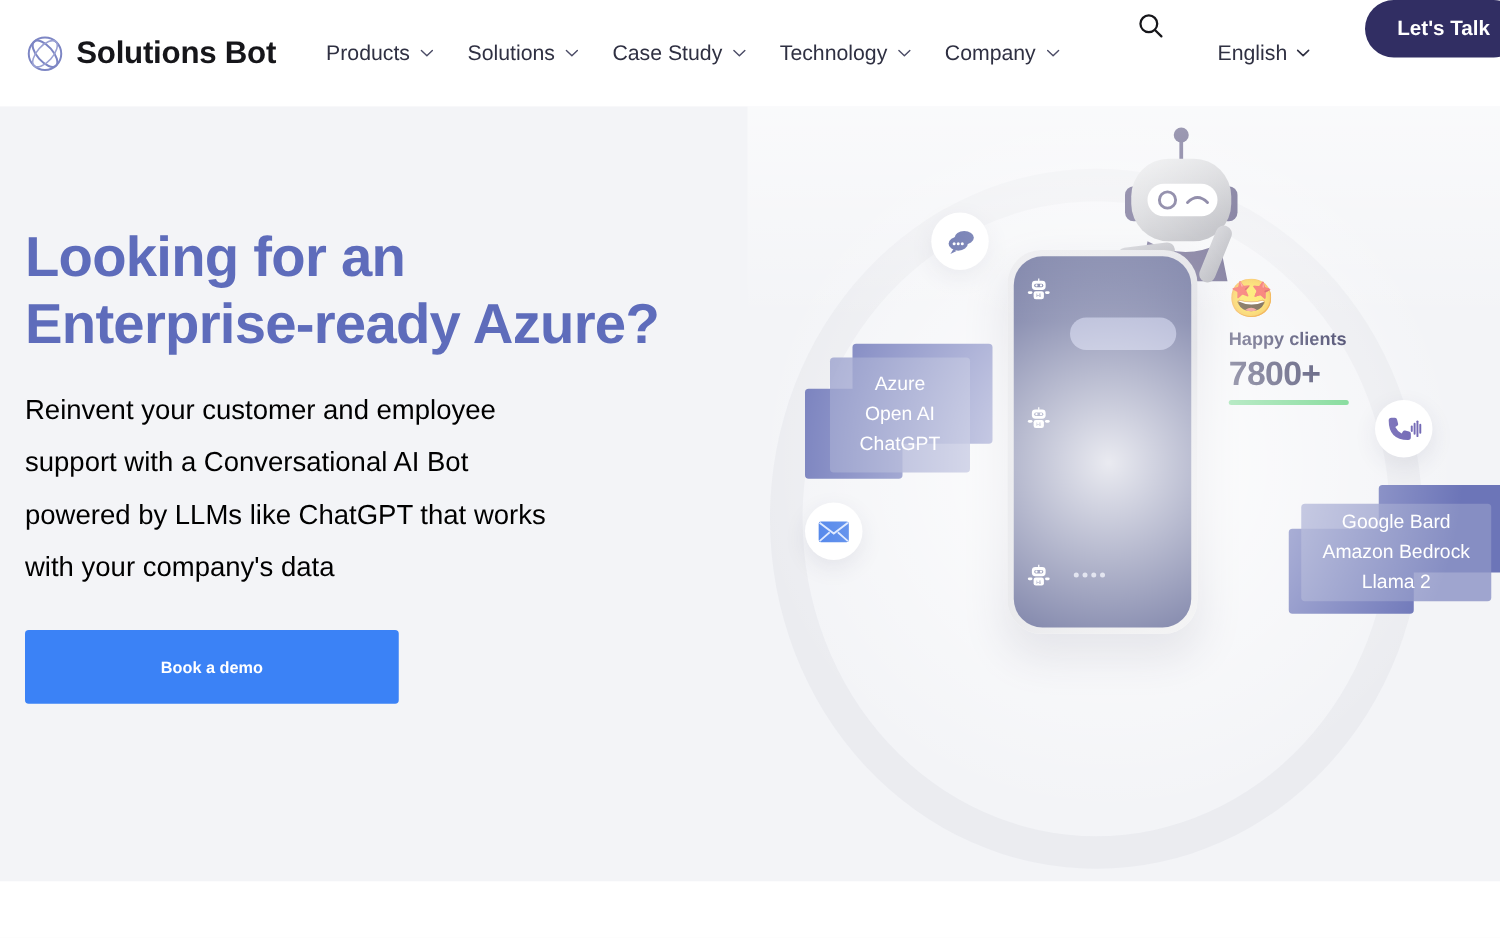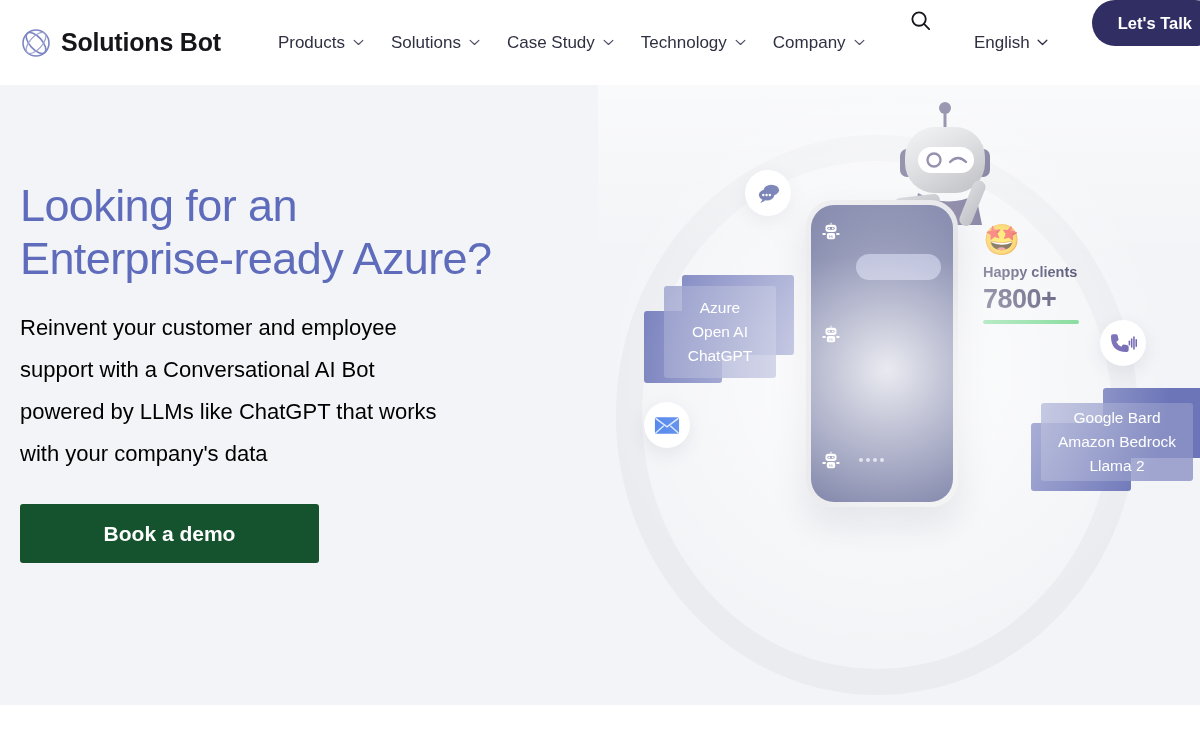--- a/index.html
+++ b/index.html
@@ -26,21 +26,21 @@
     cursor: pointer;
   }
   .brand-mark { width: 32px; height: 32px; flex: none; display:block; }
   .brand-name {
     font-size: 25px; font-weight: 700; letter-spacing: -0.2px;
     color: #16161a;
   }
 
   .nav {
     display: flex; align-items: center; gap: 27px;
-    margin-left: 57px;
+    margin-left: 40px;
   }
   .nav-item {
     display: flex; align-items: center; gap: 8px;
     font-size: 17px; color: #2f3042; cursor: pointer;
     white-space: nowrap;
   }
   .caret { display: block; width: 11px; height: 7px; flex:none; }
   .caret svg { display:block; }
 
   .header-right {
@@ -84,38 +84,38 @@
     width: 1200px; height: 620px;
   }
 
   .hero-copy {
     position: absolute;
     left: 20px; top: 95px;
     width: 575px;
   }
   .hero-title {
     font-size: 45px;
-    font-weight: 400;
+    font-weight: 700;
     line-height: 1.17;
     letter-spacing: -0.6px;
     color: #5e6cbb;
     margin-bottom: 22px;
   }
   .hero-sub {
     font-size: 22px;
     line-height: 1.9;
     color: #000000;
     max-width: 440px;
     margin-bottom: 30px;
   }
   .book-demo {
     display: inline-flex; align-items: center; justify-content: center;
-    background: #14532d;
+    background: #3b82f6;
     color: #fff;
-    font-size: 21px; font-weight: 700;
+    font-size: 13px; font-weight: 700;
     width: 299px; height: 59px;
     border: none; border-radius: 3px;
     cursor: pointer;
     font-family: "Liberation Sans", sans-serif;
   }
 
   
   .illus {
     position: absolute;
     left: 598px; top: 0;

